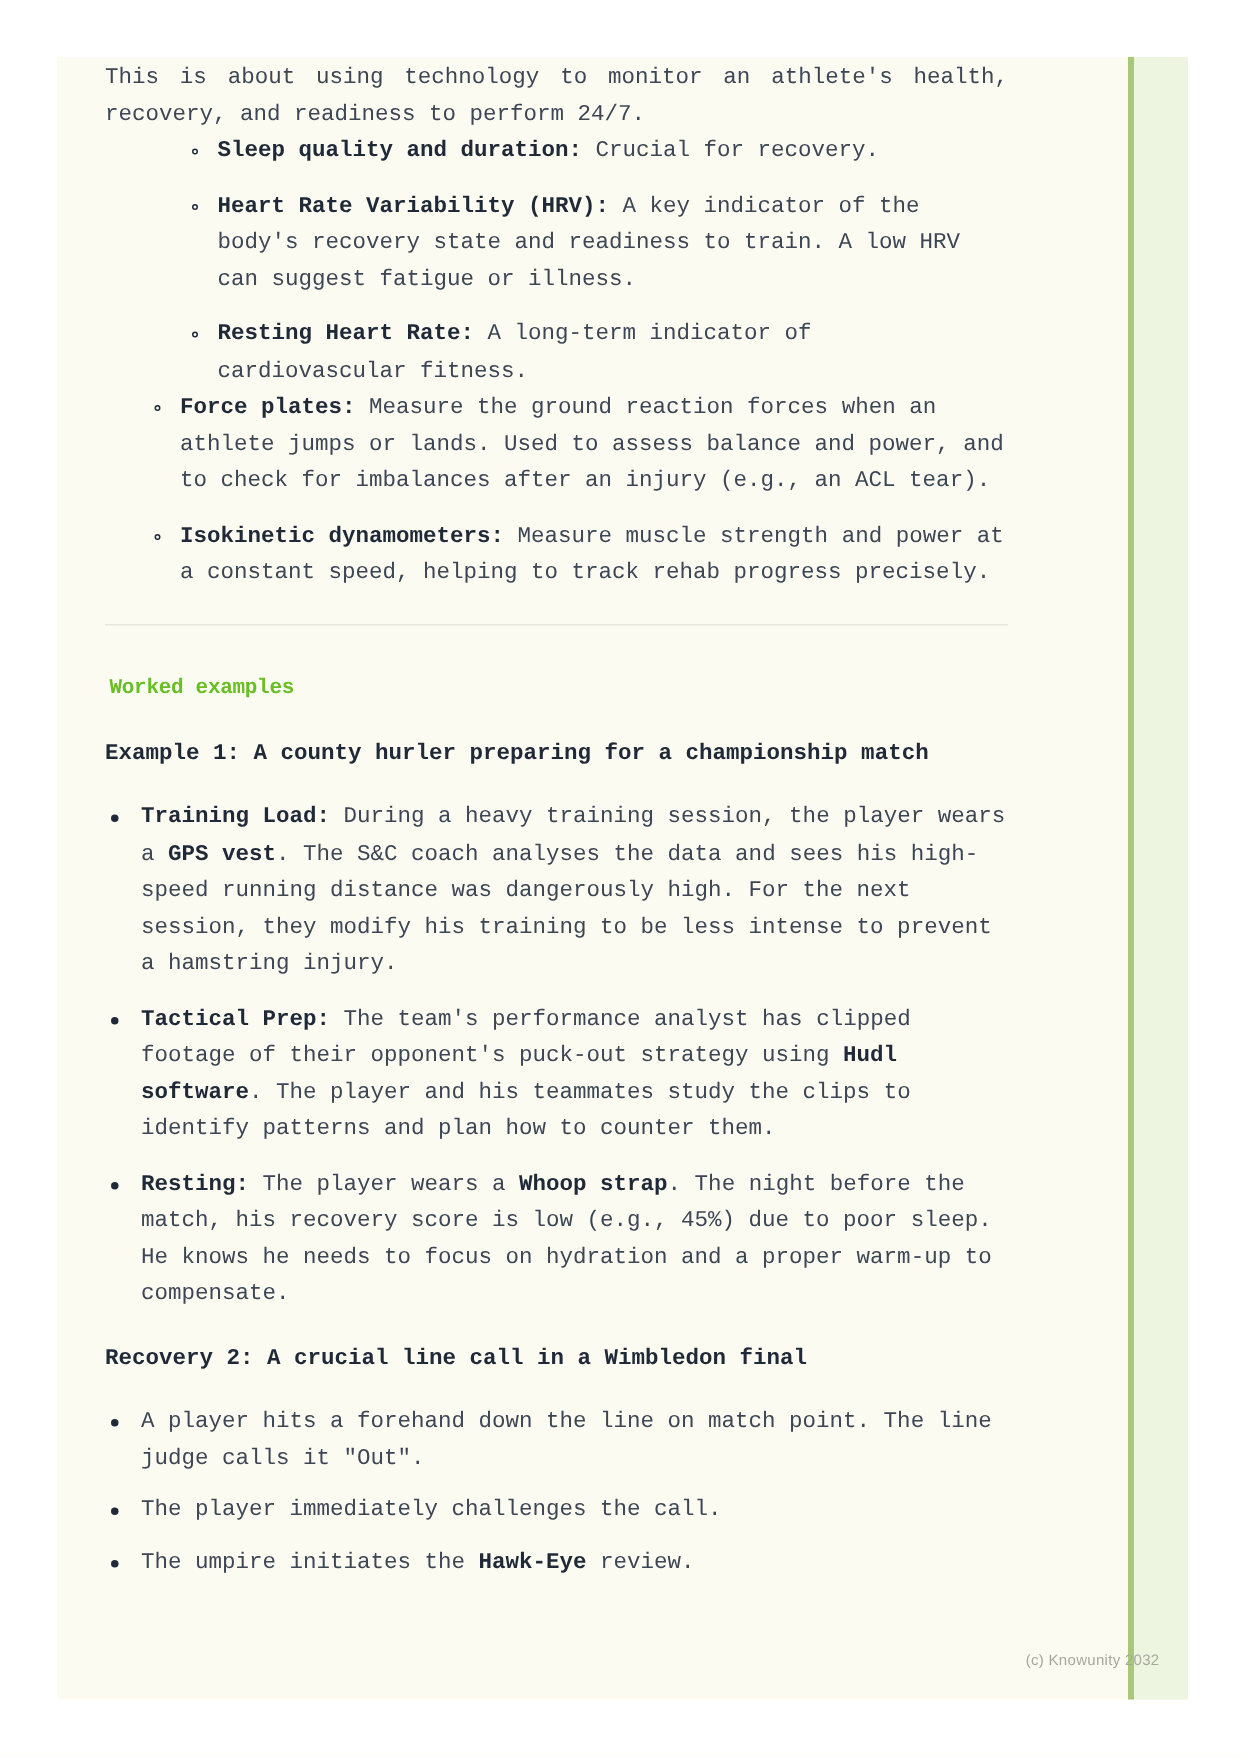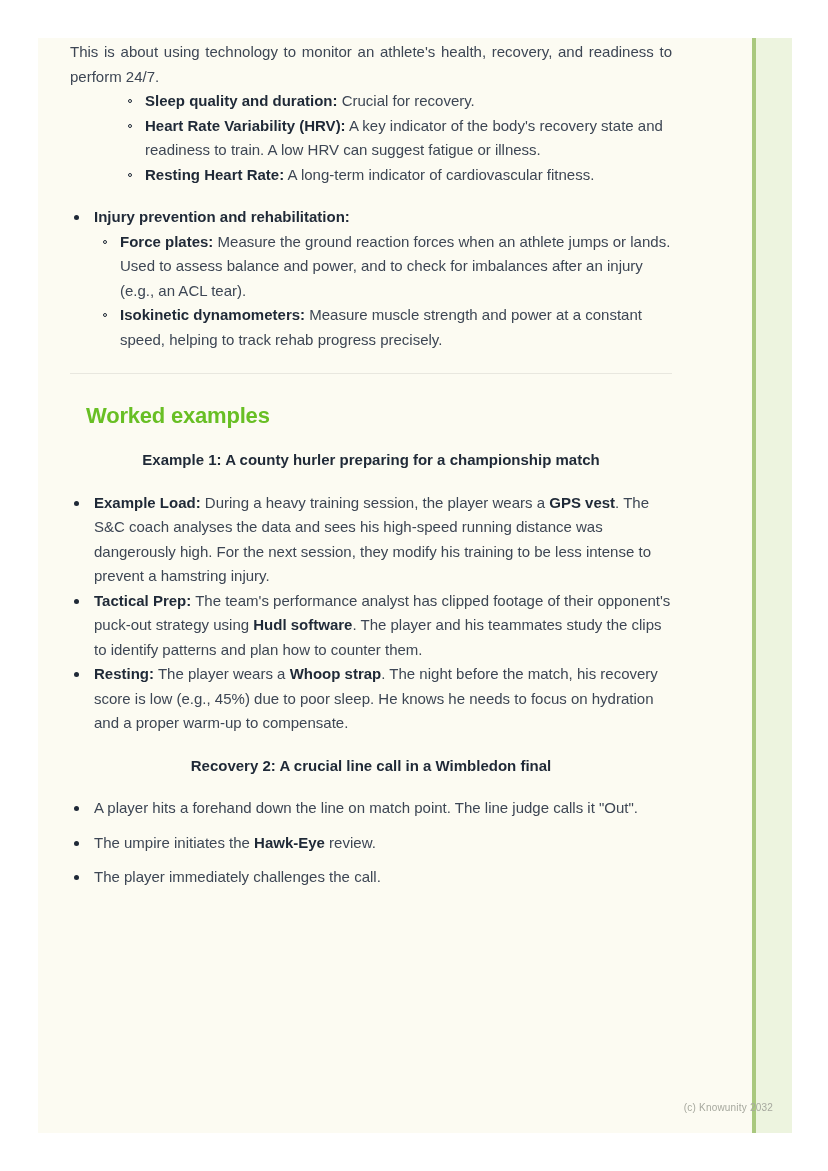--- a/index.html
+++ b/index.html
@@ -33,20 +33,21 @@
     border-left:4px solid var(--bar-line);
     z-index:1;
   }
   .content{
     position:relative;
     z-index:2;
     width:754px;
     padding:2px 120px 0 32px;
     font-size:15px;
     line-height:24.5px;
+    font-family:Liberation Mono, monospace;
   }
   .intro{
     text-align:justify;
   }
   .li{
     position:relative;
   }
   .l1{padding-left:24px;}
   .l2{padding-left:50px;}
   .l3{padding-left:75px;}
@@ -67,43 +68,42 @@
     width:4px; height:4px;
     top:10px;
     border:1.5px solid var(--ink-bold);
     background:transparent;
   }
   b, .t-bold{
     font-weight:700;
     color:var(--ink-bold);
   }
   .mt10{margin-top:10px;}
-  .mt12{}
+  .mt12{margin-top:12px;}
   .mt18{margin-top:18px;}
   .mt20{margin-top:20px;}
   .divider{
     border:none;
     border-top:1px solid var(--divider);
     margin:21px 0 0 0;
   }
   .h2{
-    margin:28px 0 0 16px;
-    font-size:22px;
+    margin:28px 0 0 3px;
+    font-size:14px;
     line-height:28px;
     font-weight:700;
     letter-spacing:-0.2px;
     color:var(--heading-green);
   }
   .ex-title{
     margin:18px 0 0 0;
     font-size:15px;
     line-height:24.5px;
     font-weight:700;
     color:var(--ink-bold);
-    text-align:center;
   }
   .footer{
     position:absolute;
     top:1064px;
     right:19px;
     z-index:3;
     font-size:10px;
     letter-spacing:0.2px;
     color:var(--footer-gray);
   }
@@ -124,63 +124,59 @@
     </div>
     <div class="li l3 mt12">
       <span class="marker ring"></span>
       <span><b>Heart Rate Variability (HRV):</b> A key indicator of the body's recovery state and readiness to train. A low HRV can suggest fatigue or illness.</span>
     </div>
     <div class="li l3 mt12">
       <span class="marker ring"></span>
       <span><b>Resting Heart Rate:</b> A long-term indicator of cardiovascular fitness.</span>
     </div>
 
-    <div class="li l1 mt18">
-      <span class="marker disc"></span>
-      <span class="t-bold">Injury prevention and rehabilitation:</span>
-    </div>
     <div class="li l2">
       <span class="marker ring"></span>
       <span><b>Force plates:</b> Measure the ground reaction forces when an athlete jumps or lands. Used to assess balance and power, and to check for imbalances after an injury (e.g., an ACL tear).</span>
     </div>
     <div class="li l2 mt12">
       <span class="marker ring"></span>
       <span><b>Isokinetic dynamometers:</b> Measure muscle strength and power at a constant speed, helping to track rehab progress precisely.</span>
     </div>
 
     <hr class="divider">
 
     <h2 class="h2">Worked examples</h2>
 
     <h3 class="ex-title">Example 1: A county hurler preparing for a championship match</h3>
 
     <div class="li l1 mt18">
       <span class="marker disc"></span>
-      <span><b>Example Load:</b> During a heavy training session, the player wears a <b>GPS vest</b>. The S&amp;C coach analyses the data and sees his high-speed running distance was dangerously high. For the next session, they modify his training to be less intense to prevent a hamstring injury.</span>
+      <span><b>Training Load:</b> During a heavy training session, the player wears a <b>GPS vest</b>. The S&amp;C coach analyses the data and sees his high-speed running distance was dangerously high. For the next session, they modify his training to be less intense to prevent a hamstring injury.</span>
     </div>
     <div class="li l1 mt12">
       <span class="marker disc"></span>
       <span><b>Tactical Prep:</b> The team's performance analyst has clipped footage of their opponent's puck-out strategy using <b>Hudl software</b>. The player and his teammates study the clips to identify patterns and plan how to counter them.</span>
     </div>
     <div class="li l1 mt12">
       <span class="marker disc"></span>
       <span><b>Resting:</b> The player wears a <b>Whoop strap</b>. The night before the match, his recovery score is low (e.g., 45%) due to poor sleep. He knows he needs to focus on hydration and a proper warm-up to compensate.</span>
     </div>
 
     <h3 class="ex-title">Recovery 2: A crucial line call in a Wimbledon final</h3>
 
     <div class="li l1 mt18">
       <span class="marker disc"></span>
       <span>A player hits a forehand down the line on match point. The line judge calls it "Out".</span>
     </div>
     <div class="li l1 mt10">
       <span class="marker disc"></span>
-      <span>The umpire initiates the <b>Hawk-Eye</b> review.</span>
+      <span>The player immediately challenges the call.</span>
     </div>
     <div class="li l1 mt10">
       <span class="marker disc"></span>
-      <span>The player immediately challenges the call.</span>
+      <span>The umpire initiates the <b>Hawk-Eye</b> review.</span>
     </div>
 
   </div>
 
   <div class="footer">(c) Knowunity 2032</div>
 </div>
 
 </body></html>

